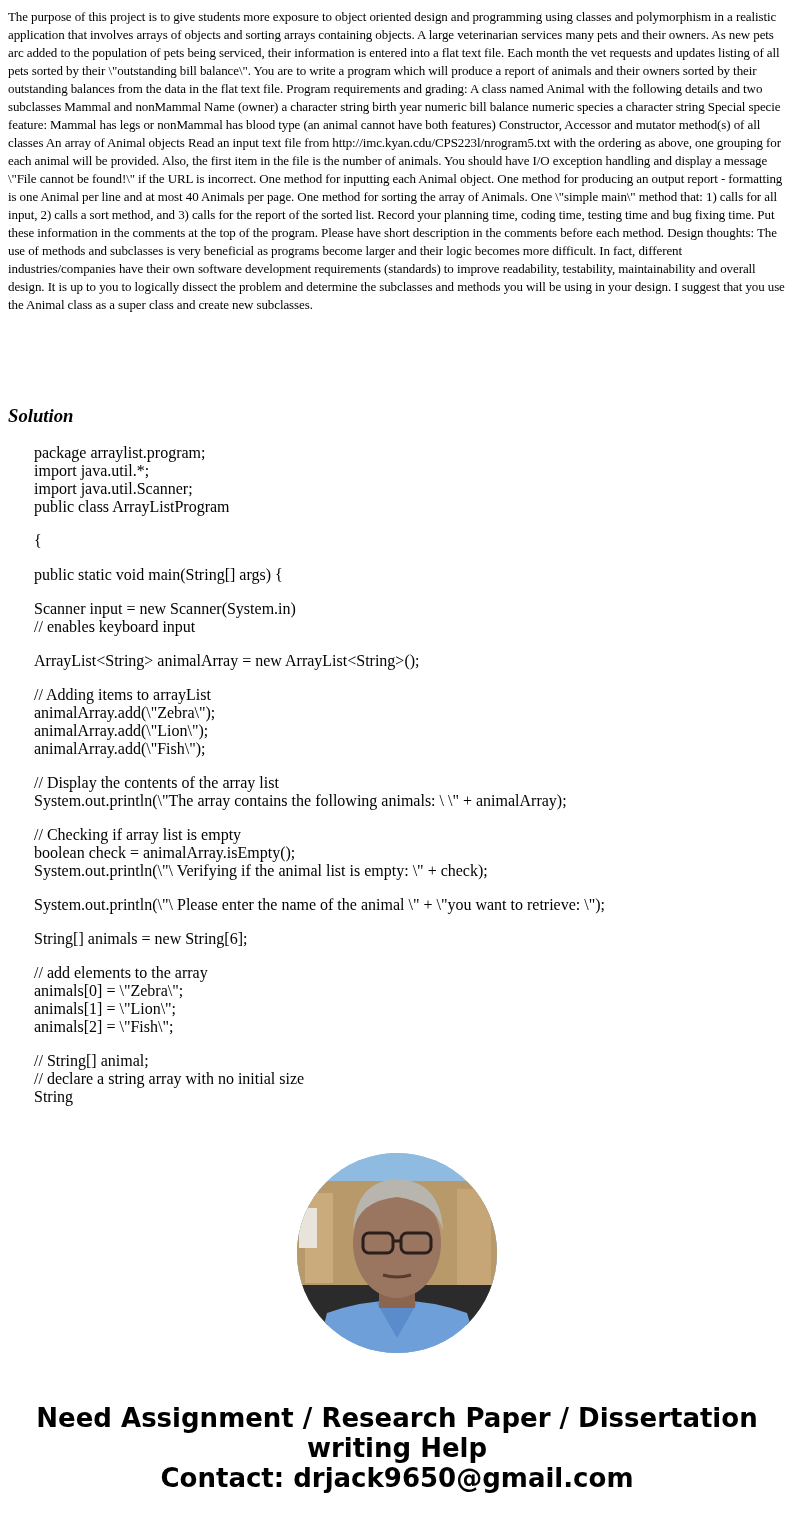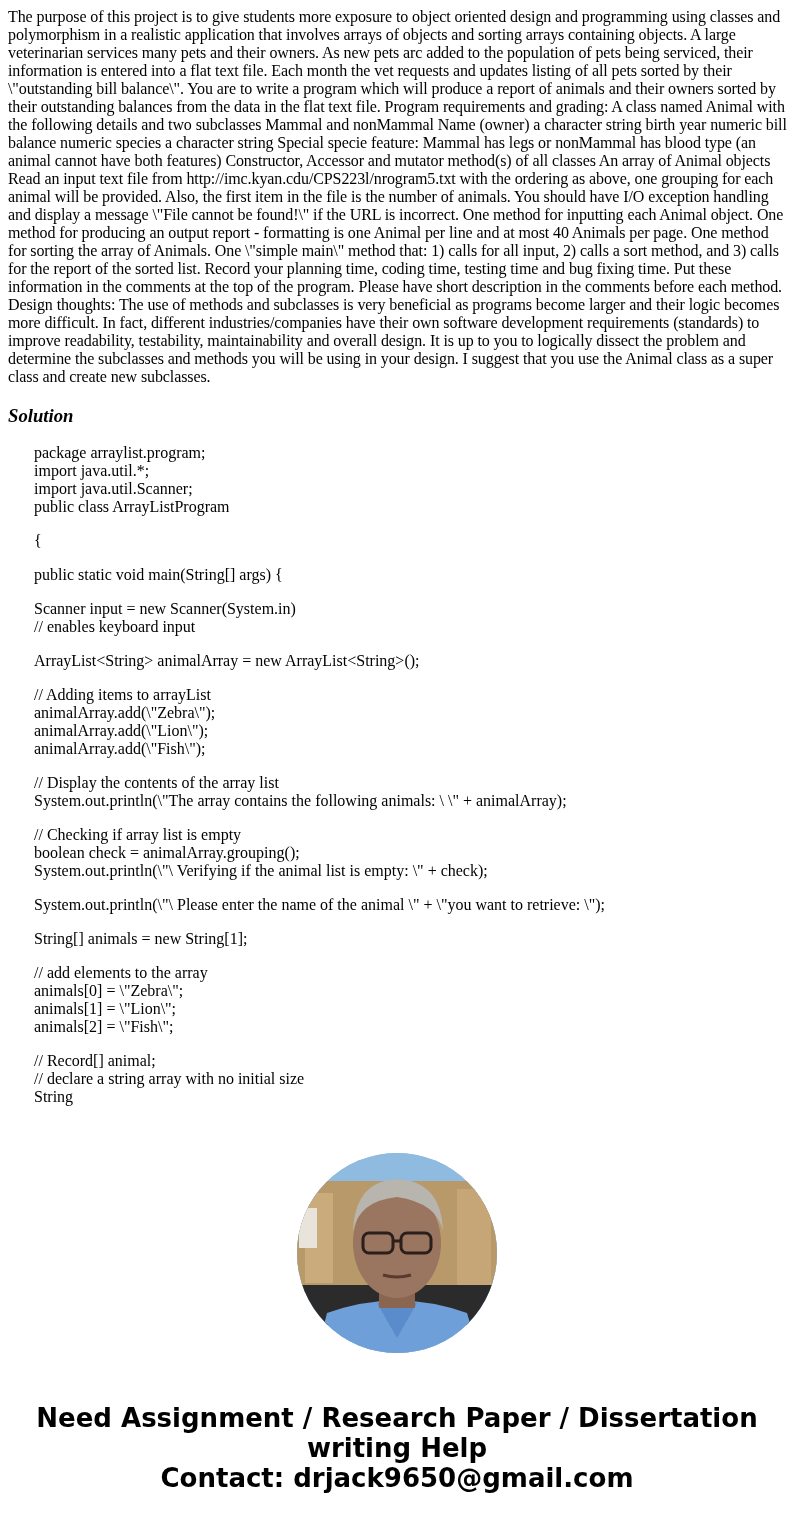--- a/index.html
+++ b/index.html
@@ -12,21 +12,21 @@
       font-size: 16px;
       line-height: 18px;
       position: relative;
     }
     .question {
       position: absolute;
       left: 8px;
       top: 8px;
       width: 780px;
       margin: 0;
-      font-size: 16px;
+      font-size: 13px;
       line-height: 18px;
       letter-spacing: -0.1px;
     }
     .solution-heading {
       position: absolute;
       left: 8px;
       top: 405px;
       margin: 0;
       font-size: 18.7px;
       font-weight: bold;
@@ -98,33 +98,33 @@
   <span class="code-gap"></span>
   <span class="code-line">// Adding items to arrayList</span>
   <span class="code-line">animalArray.add(\"Zebra\");</span>
   <span class="code-line">animalArray.add(\"Lion\");</span>
   <span class="code-line">animalArray.add(\"Fish\");</span>
   <span class="code-gap"></span>
   <span class="code-line">// Display the contents of the array list</span>
   <span class="code-line">System.out.println(\"The array contains the following animals: \ \" + animalArray);</span>
   <span class="code-gap"></span>
   <span class="code-line">// Checking if array list is empty</span>
-  <span class="code-line">boolean check = animalArray.grouping();</span>
+  <span class="code-line">boolean check = animalArray.isEmpty();</span>
   <span class="code-line">System.out.println(\"\ Verifying if the animal list is empty: \" + check);</span>
   <span class="code-gap"></span>
   <span class="code-line">System.out.println(\"\ Please enter the name of the animal \" + \"you want to retrieve: \");</span>
   <span class="code-gap"></span>
-  <span class="code-line">String[] animals = new String[1];</span>
+  <span class="code-line">String[] animals = new String[6];</span>
   <span class="code-gap"></span>
   <span class="code-line">// add elements to the array</span>
   <span class="code-line">animals[0] = \"Zebra\";</span>
   <span class="code-line">animals[1] = \"Lion\";</span>
   <span class="code-line">animals[2] = \"Fish\";</span>
   <span class="code-gap"></span>
-  <span class="code-line">// Record[] animal;</span>
+  <span class="code-line">// String[] animal;</span>
   <span class="code-line">// declare a string array with no initial size</span>
   <span class="code-line">String</span>
 </div>
 
 <div class="avatar">
   <svg width="200" height="200" viewBox="0 0 200 200">
 
     <rect x="0" y="0" width="200" height="200" fill="#8fbbe0"></rect>
 
     <rect x="0" y="28" width="200" height="110" fill="#b89a6a"></rect>

